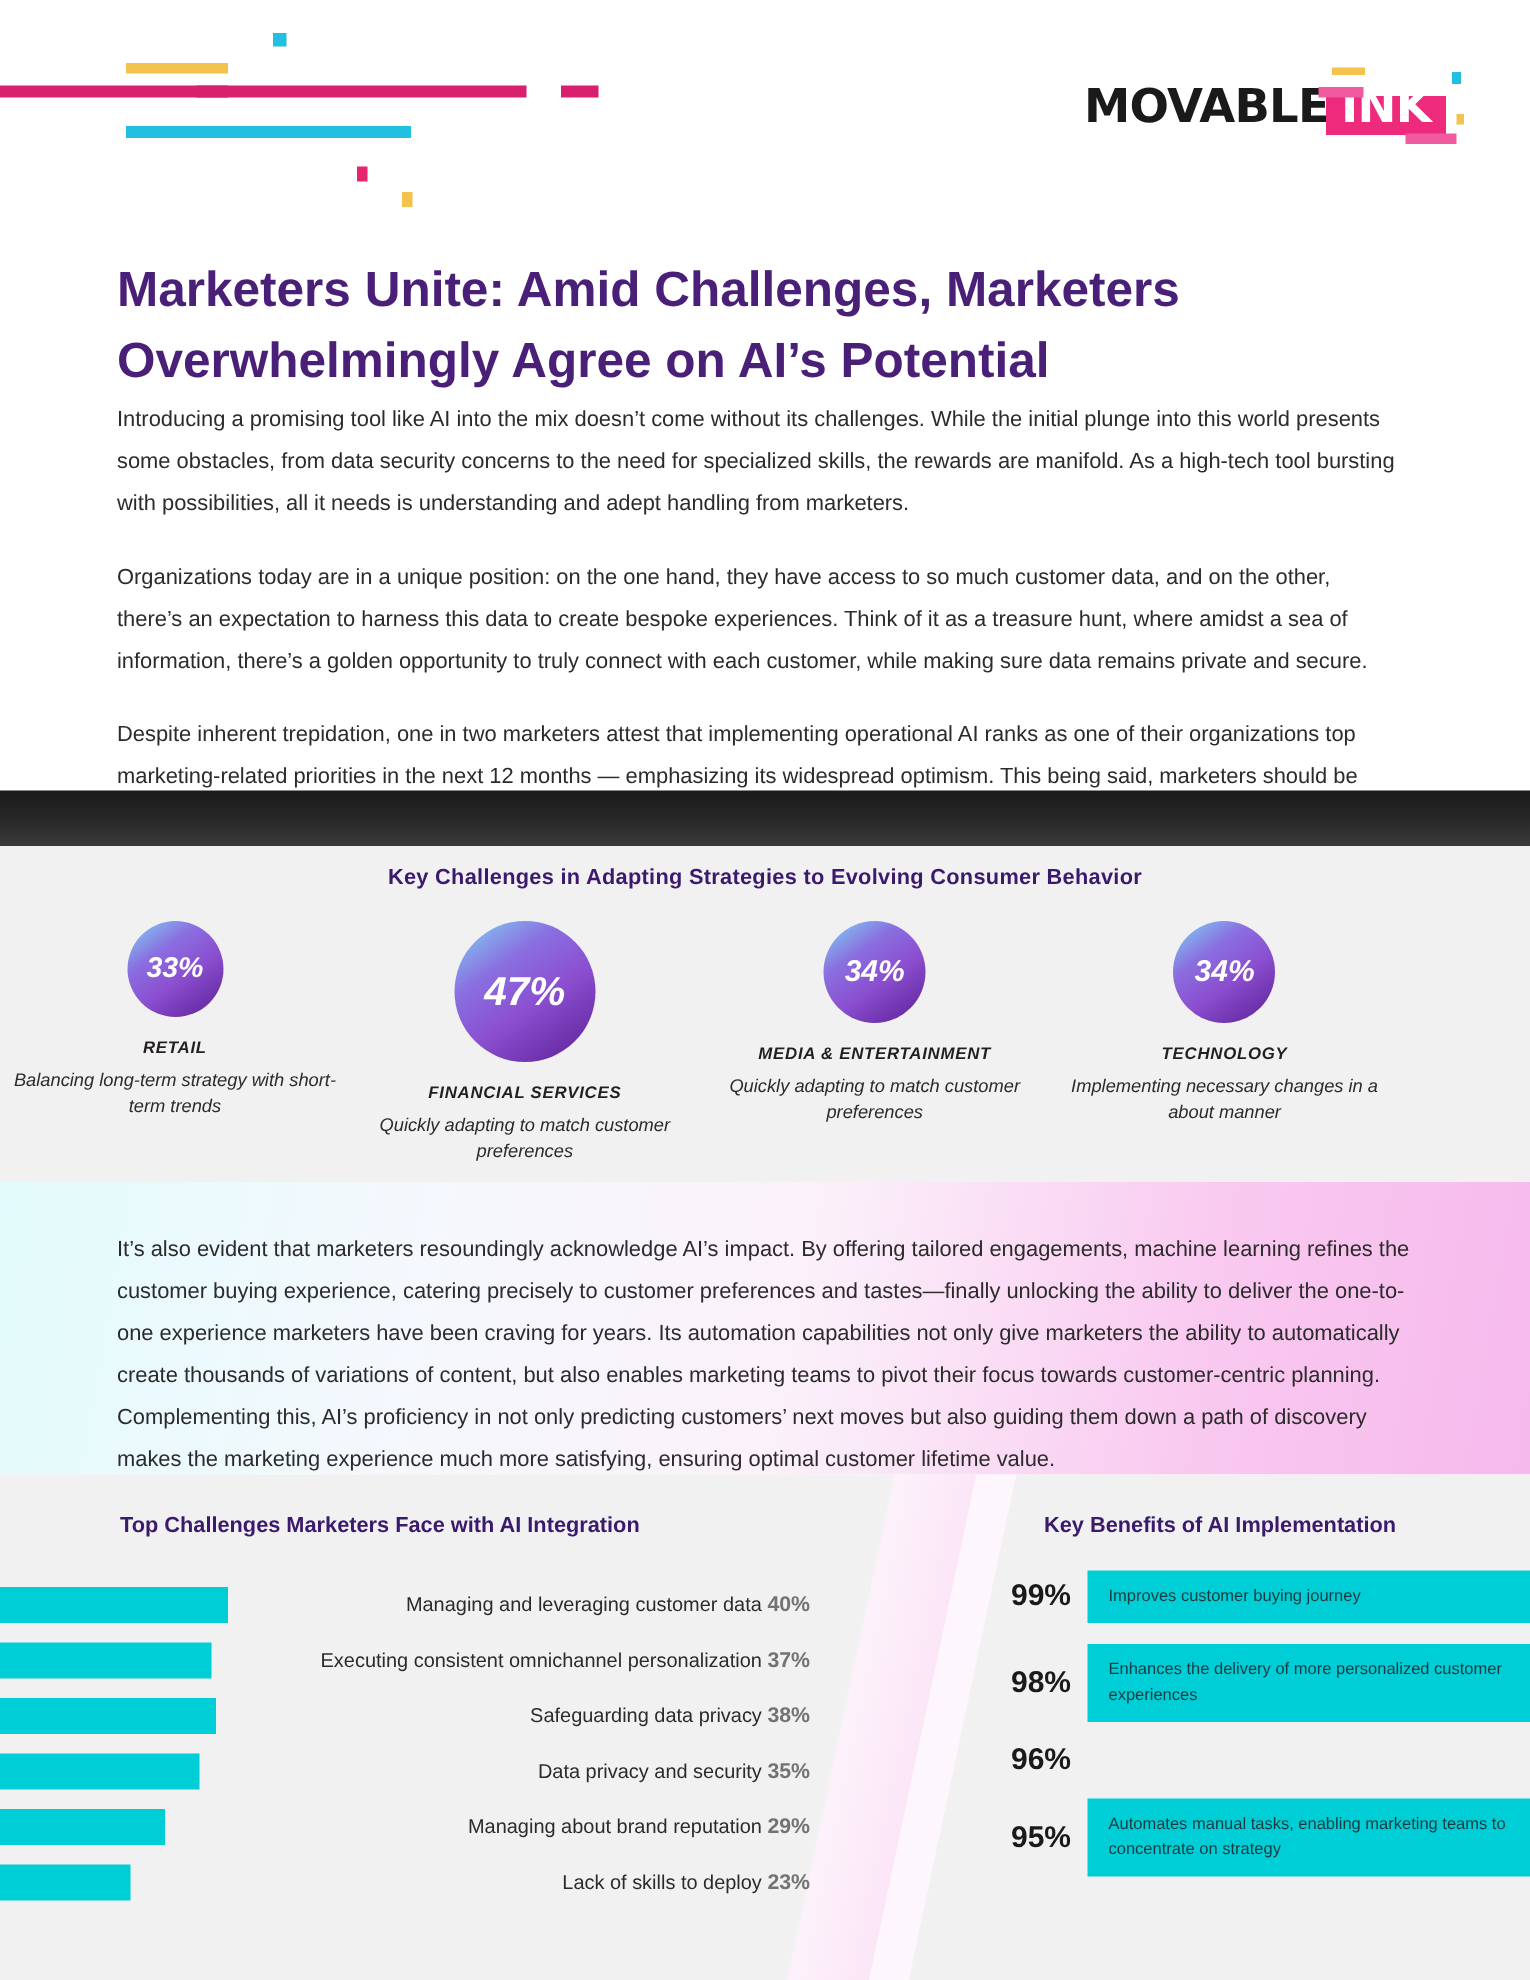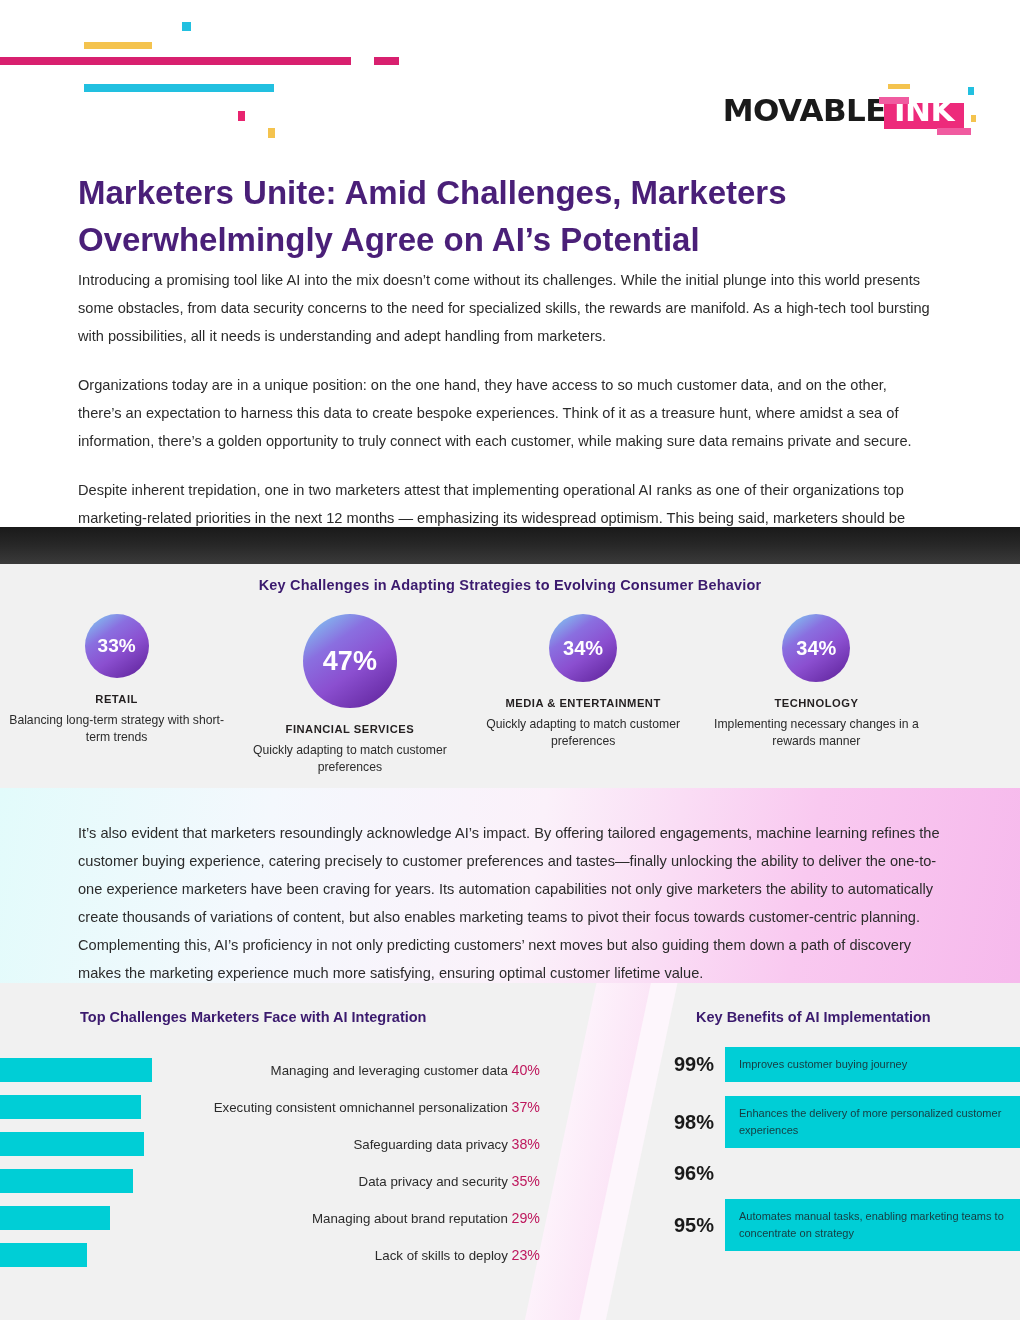--- a/index.html
+++ b/index.html
@@ -16,21 +16,21 @@
   .d-cyan-sq{left:182px;top:22px;width:9px;height:9px;background:#22c0e0;}
   .d-gold-bar{left:84px;top:42px;width:68px;height:7px;background:#f4c34e;}
   .d-pink-bar1{left:0px;top:57px;width:152px;height:8px;background:#d8206f;}
   .d-pink-bar2{left:131px;top:57px;width:220px;height:8px;background:#d8206f;}
   .d-pink-bar3{left:374px;top:57px;width:25px;height:8px;background:#d8206f;}
   .d-cyan-bar{left:84px;top:84px;width:190px;height:8px;background:#22c0e0;}
   .d-pink-sq{left:238px;top:111px;width:7px;height:10px;background:#e8246f;}
   .d-gold-sq{left:268px;top:128px;width:7px;height:10px;background:#f4c34e;}
 
   
-  .logo{position:absolute;right:56px;top:56px;height:42px;display:flex;align-items:flex-end;margin-top:28px;}
+  .logo{position:absolute;right:56px;top:56px;height:42px;display:flex;align-items:flex-start;}
   .logo-word{font-family:"DejaVu Sans", sans-serif;font-weight:700;font-size:31px;
     letter-spacing:-0.5px;color:#1a1a1a;line-height:1;}
   .logo-ink-wrap{position:relative;margin-left:-2px;}
   .logo-ink-block{position:relative;background:#ed2a7b;padding:4px 10px 5px 10px;}
   .logo-ink-block::before{content:"";position:absolute;left:-5px;top:-6px;width:30px;height:7px;background:#f05ba0;}
   .logo-ink-block::after{content:"";position:absolute;right:-7px;bottom:-6px;width:34px;height:7px;background:#f05ba0;}
   .logo-ink{font-family:"DejaVu Sans", sans-serif;font-weight:700;font-size:31px;color:#ffffff;line-height:1;letter-spacing:-0.5px;}
   .logo-chip{position:absolute;background:#22c0e0;}
   .lc1{right:-10px;top:-8px;width:6px;height:8px;}
   .lc2{right:-12px;bottom:4px;width:5px;height:7px;background:#f4c34e;}
@@ -47,21 +47,21 @@
   .intro p:last-child{margin-bottom:0;}
 
   
   .dark-band{position:absolute;left:0;top:527px;width:1020px;height:37px;
     background:linear-gradient(180deg,#1a1a1a 0%,#262626 45%,#3a3a3a 100%);}
 
   
   .sec-circles{position:absolute;left:0;top:564px;width:1020px;height:224px;background:#f1f1f1;}
   .sec-title{position:absolute;width:100%;text-align:center;top:13px;
     font-size:14.5px;font-weight:700;color:#3b1a6e;letter-spacing:.2px;}
-  .circ-row{position:absolute;left:0;top:50px;width:933px;display:flex;}
+  .circ-row{position:absolute;left:0;top:50px;width:933px;display:flex;font-style:italic;}
   .circ-col{flex:1;display:flex;flex-direction:column;align-items:center;}
   .bubble{border-radius:50%;display:flex;align-items:center;justify-content:center;
     background:linear-gradient(145deg,#7fd8f5 0%,#8a6fe0 32%,#8b4fd0 58%,#5b1f96 100%);
     color:#ffffff;font-weight:700;}
   .bubble.sz-s{width:64px;height:64px;font-size:19px;}
   .bubble.sz-m{width:68px;height:68px;font-size:20px;}
   .bubble.sz-l{width:94px;height:94px;font-size:27px;}
   .circ-cat{margin-top:15px;font-size:11.2px;font-weight:700;letter-spacing:.5px;color:#231f20;text-align:right;}
   .circ-desc{margin-top:7px;font-size:12.2px;line-height:17px;color:#2b2b2b;text-align:center;max-width:215px;}
 
@@ -81,21 +81,21 @@
   .chart-title{position:absolute;font-size:14.5px;font-weight:700;color:#3b1a6e;}
   .ct-left{left:80px;top:26px;}
   .ct-right{left:696px;top:26px;}
 
   
   .lchart{position:absolute;left:0;top:68px;width:540px;}
   .lrow{position:relative;height:37px;display:flex;align-items:center;}
   .lbar{position:absolute;left:0;height:24px;background:#00ced6;}
   .llabel{position:absolute;left:0;width:100%;text-align:right;
     font-size:13.3px;color:#2b2b2b;white-space:nowrap;}
-  .llabel b{font-weight:400;font-size:14.2px;color:#be185d;}
+  .llabel b{font-weight:700;font-size:14.2px;color:#737373;}
 
   
   .rchart{position:absolute;left:652px;top:64px;width:400px;}
   .rrow{position:relative;display:flex;align-items:center;margin-bottom:14px;}
   .rpct{width:62px;text-align:right;padding-right:11px;font-size:20px;font-weight:700;color:#1a1a1a;flex:none;}
   .rbar{background:#00ced6;display:flex;align-items:center;padding:9px 0 9px 14px;box-sizing:border-box;}
   .rtext{font-size:11px;line-height:17px;color:#163b40;}
 </style>
 </head>
 <body>
@@ -147,21 +147,21 @@
         <div class="circ-desc">Quickly adapting to match customer preferences</div>
       </div>
       <div class="circ-col">
         <div class="bubble sz-m">34%</div>
         <div class="circ-cat">MEDIA &amp; ENTERTAINMENT</div>
         <div class="circ-desc">Quickly adapting to match customer preferences</div>
       </div>
       <div class="circ-col">
         <div class="bubble sz-m">34%</div>
         <div class="circ-cat">TECHNOLOGY</div>
-        <div class="circ-desc">Implementing necessary changes in a rewards manner</div>
+        <div class="circ-desc">Implementing necessary changes in a about manner</div>
       </div>
     </div>
   </section>
 
   <section class="sec-mid">
     <p class="mid-copy">It’s also evident that marketers resoundingly acknowledge AI’s impact. By offering tailored engagements, machine learning refines the customer buying experience, catering precisely to customer preferences and tastes—finally unlocking the ability to deliver the one-to-one experience marketers have been craving for years. Its automation capabilities not only give marketers the ability to automatically create thousands of variations of content, but also enables marketing teams to pivot their focus towards customer-centric planning. Complementing this, AI’s proficiency in not only predicting customers’ next moves but also guiding them down a path of discovery makes the marketing experience much more satisfying, ensuring optimal customer lifetime value.</p>
   </section>
 
   <section class="sec-bottom">
     <div class="diag"></div>

